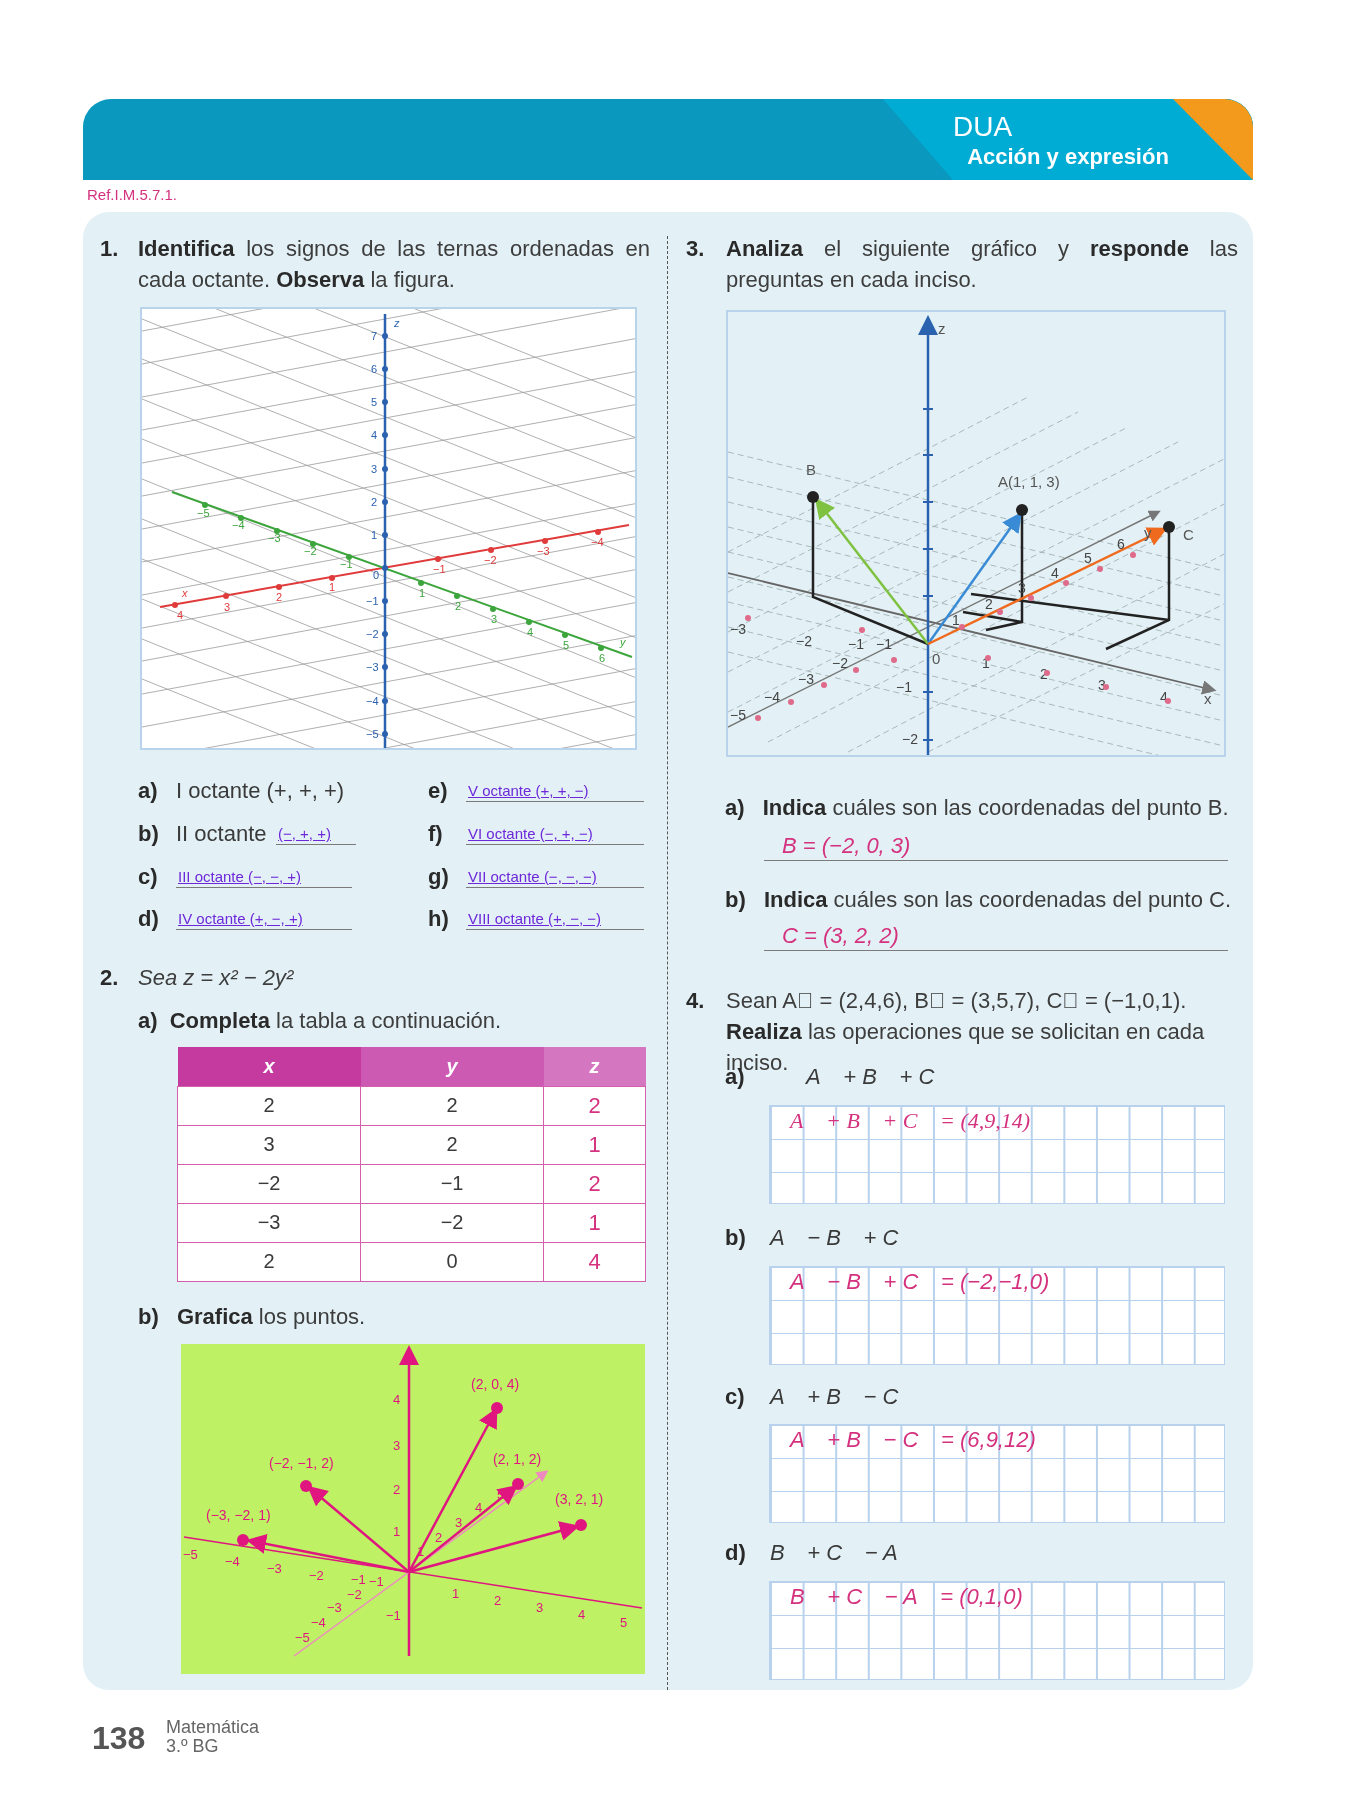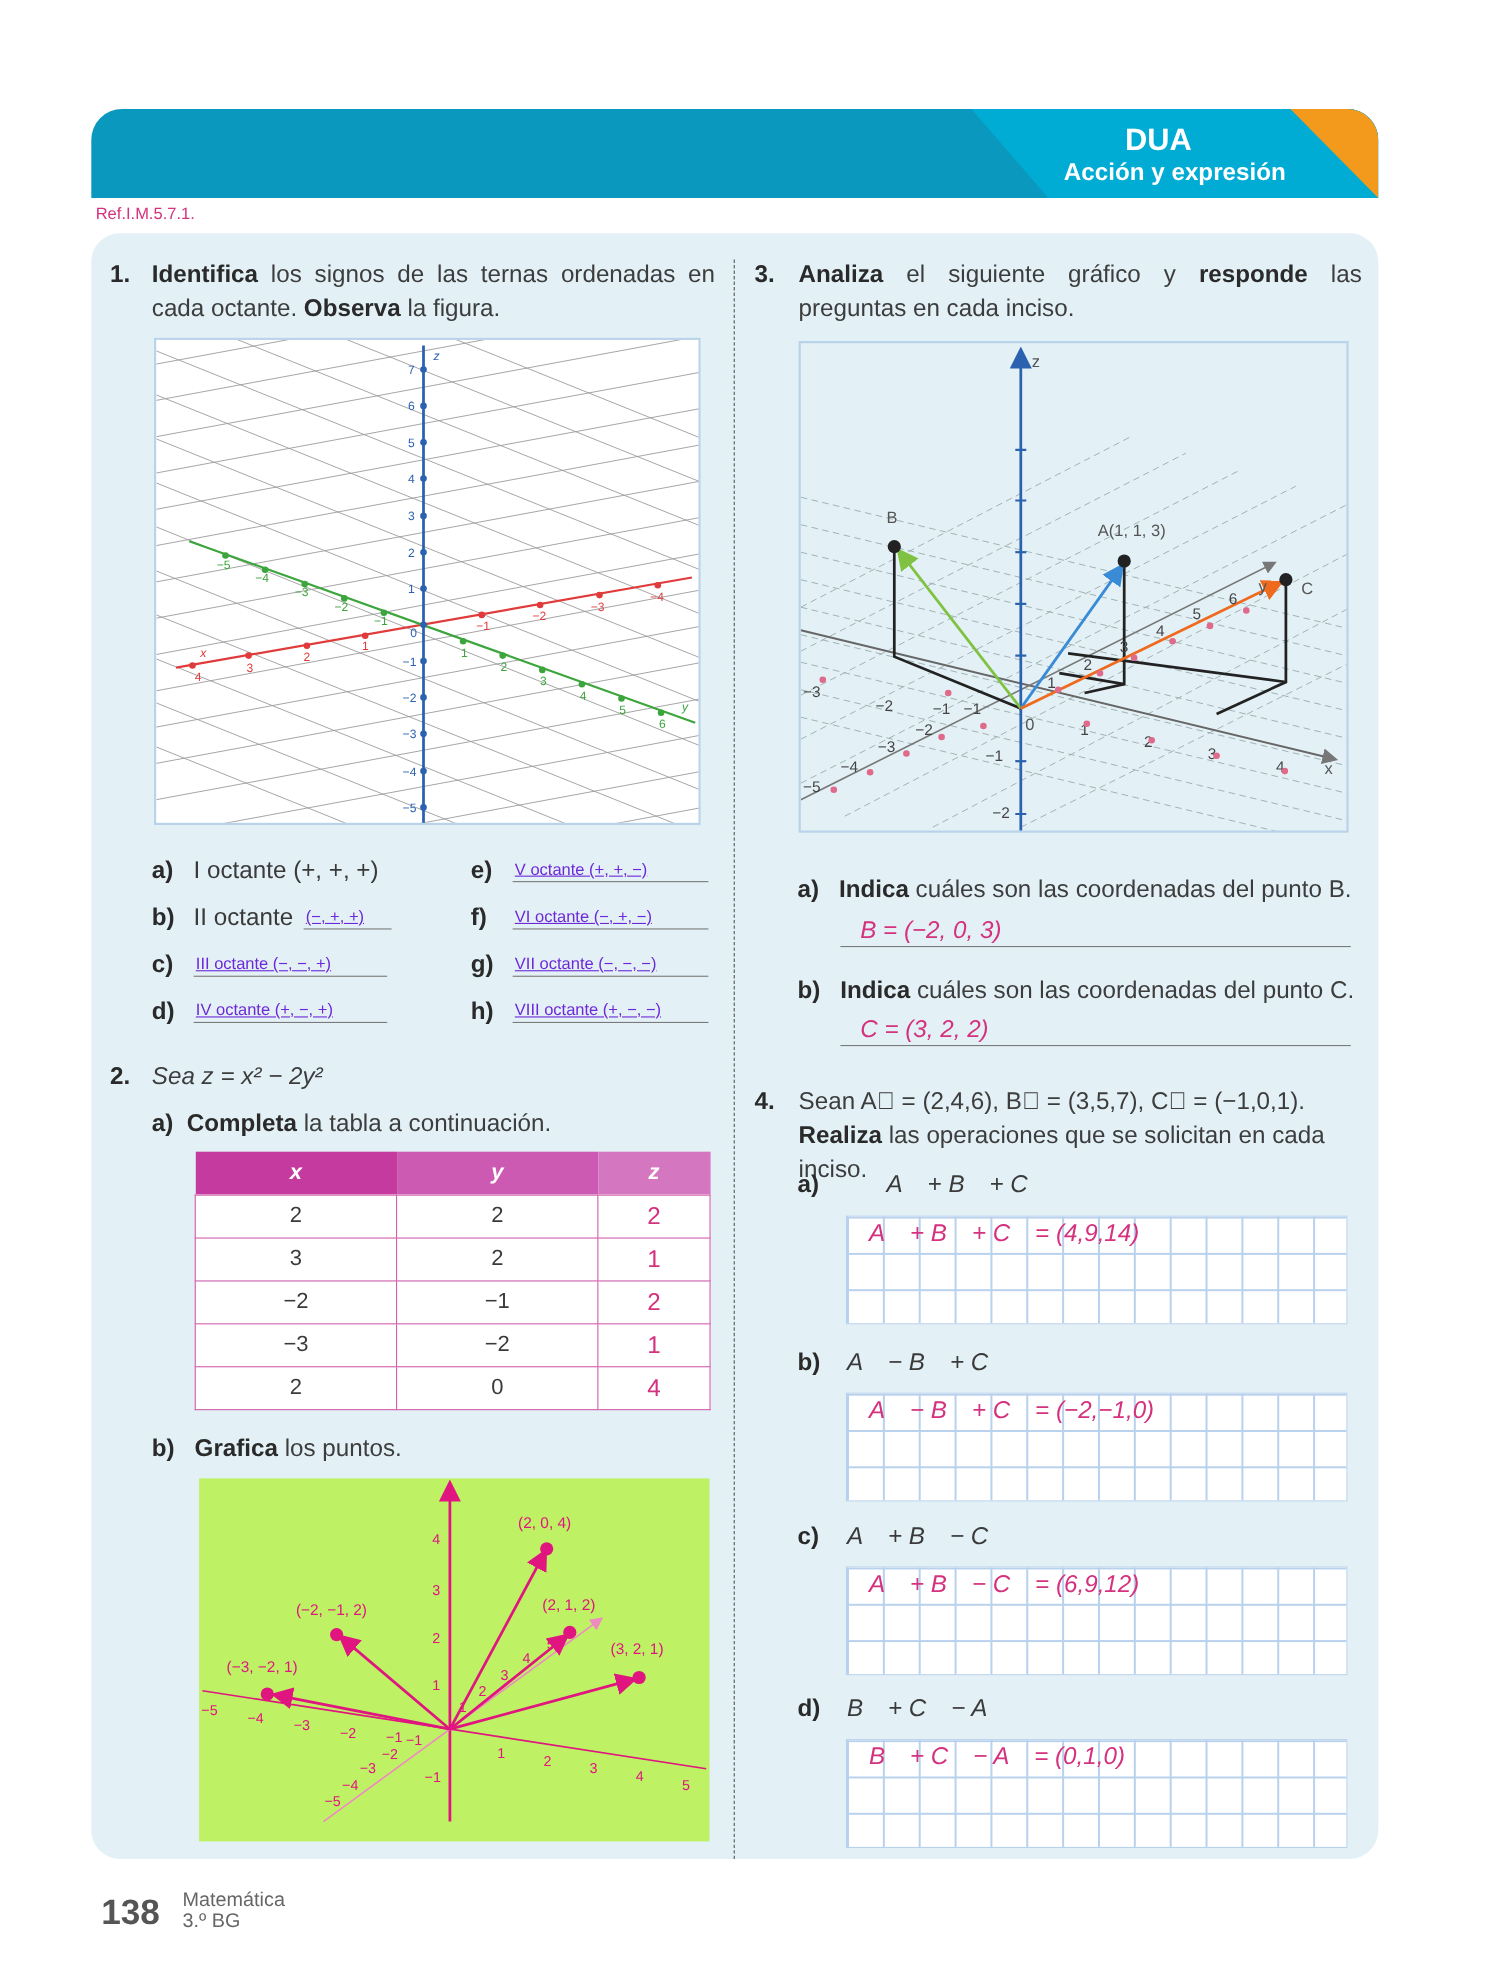--- a/index.html
+++ b/index.html
@@ -2,21 +2,21 @@
 <html><head>
 <meta charset="utf-8">
 <style>
   * { box-sizing: border-box; margin: 0; padding: 0; }
   body { width: 1350px; height: 1800px; background: #ffffff; position: relative; font-family: "Liberation Sans", sans-serif; color: #3a3a3a; overflow: hidden; }
   .abs { position: absolute; }
   .banner { left: 83px; top: 99px; width: 1170px; height: 81px; background: #0a98bf; border-radius: 28px 28px 0 0; overflow: hidden; }
   .banner .title { position: absolute; left: 17px; top: 18px; font-size: 38px; color: #ffffff; font-family: "DejaVu Sans", sans-serif; }
   .banner .dua-bg { position: absolute; right: 0; top: 0; width: 370px; height: 81px; background: #00acd3; clip-path: polygon(0 0, 100% 0, 100% 100%, 70px 100%); }
   .banner .orange { position: absolute; right: 0; top: 0; width: 80px; height: 81px; background: #f39a1c; clip-path: polygon(0 0, 100% 0, 100% 100%); border-top-right-radius: 28px; }
-  .banner .dua { position: absolute; right: 100px; top: 12px; width: 200px; text-align: center; color: #fff; font-weight: bold; font-size: 28px; }
+  .banner .dua { position: absolute; right: 100px; top: 12px; width: 200px; text-align: left; color: #fff; font-weight: normal; font-size: 28px; }
   .banner .dua-sub { position: absolute; right: 60px; top: 45px; width: 250px; text-align: center; color: #fff; font-weight: bold; font-size: 22px; }
   .ref { left: 87px; top: 186px; font-size: 15px; color: #d4317e; }
   .panel { left: 83px; top: 212px; width: 1170px; height: 1478px; background: #e3f1f6; border-radius: 26px; }
   .divider { left: 667px; top: 236px; height: 1454px; border-left: 1.5px dashed #555; }
   .q { font-size: 22px; line-height: 31px; color: #3d3d3d; }
   .q b { color: #2a2a2a; }
   .qn { font-weight: bold; color: #2a2a2a; position: absolute; }
   .figbox { background: #fff; border: 2px solid #b9d3ea; }
   .lbl { font-weight: bold; font-size: 22px; color: #2a2a2a; position: absolute; }
   .octant { font-size: 22px; color: #3a3a3a; position: absolute; }
@@ -451,21 +451,21 @@
 
 <div class="abs q" style="left:686px; top:985px; width:552px;">
   <span class="qn" style="left:0; top:0;">4.</span>
   <div style="margin-left:40px;">
     <span>Sean A⃗ = (2,4,6), B⃗ = (3,5,7), C⃗ = (−1,0,1). </span><b>Realiza</b><span> las operaciones que se solicitan en cada inciso.</span>
   </div>
 </div>
 
 <span class="lbl" style="left:725px; top:1064px;">a)</span>
 <span class="opl" style="left:770px; top:1064px;margin-left:36px;">A⃗ + B⃗ + C⃗</span>
-<div class="grid" style="left:769px; top:1105px;">
+<div class="grid" style="left:769px; top:1105px;font-family:Liberation Serif, serif;">
   <span class="res">A⃗ + B⃗ + C⃗ = (4,9,14)</span>
 </div>
 
 <span class="lbl" style="left:725px; top:1225px;">b)</span>
 <span class="opl" style="left:770px; top:1225px;">A⃗ − B⃗ + C⃗</span>
 <div class="grid" style="left:769px; top:1266px;">
   <span class="res">A⃗ − B⃗ + C⃗ = (−2,−1,0)</span>
 </div>
 
 <span class="lbl" style="left:725px; top:1384px;">c)</span>

